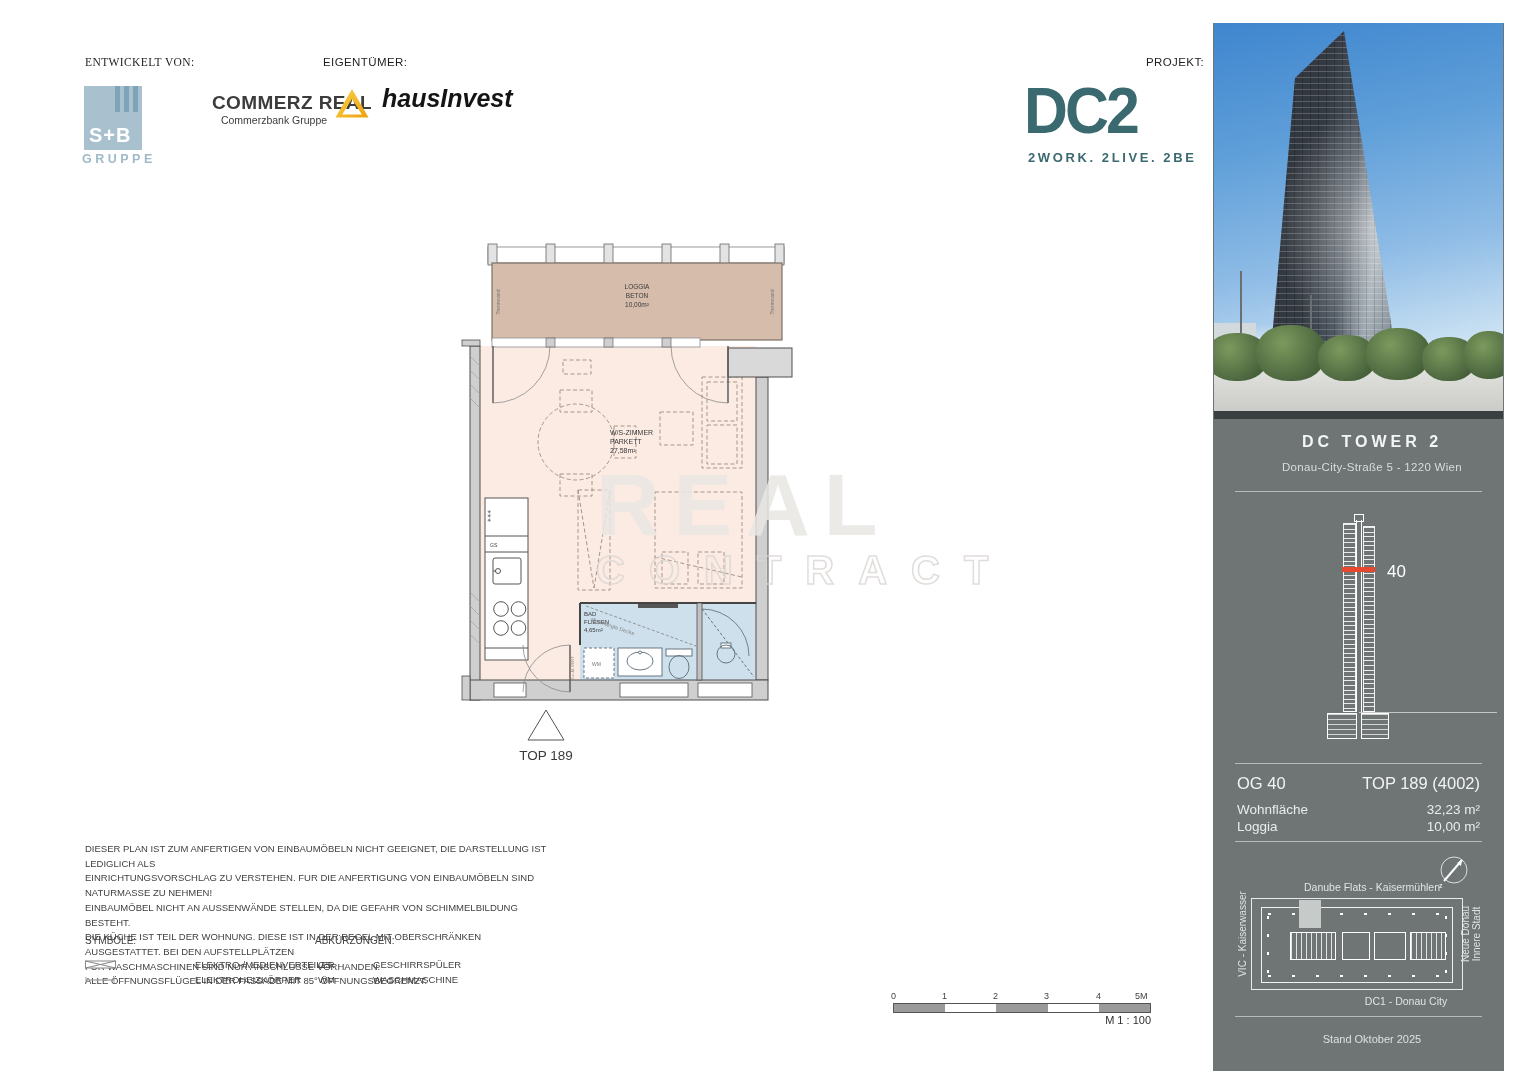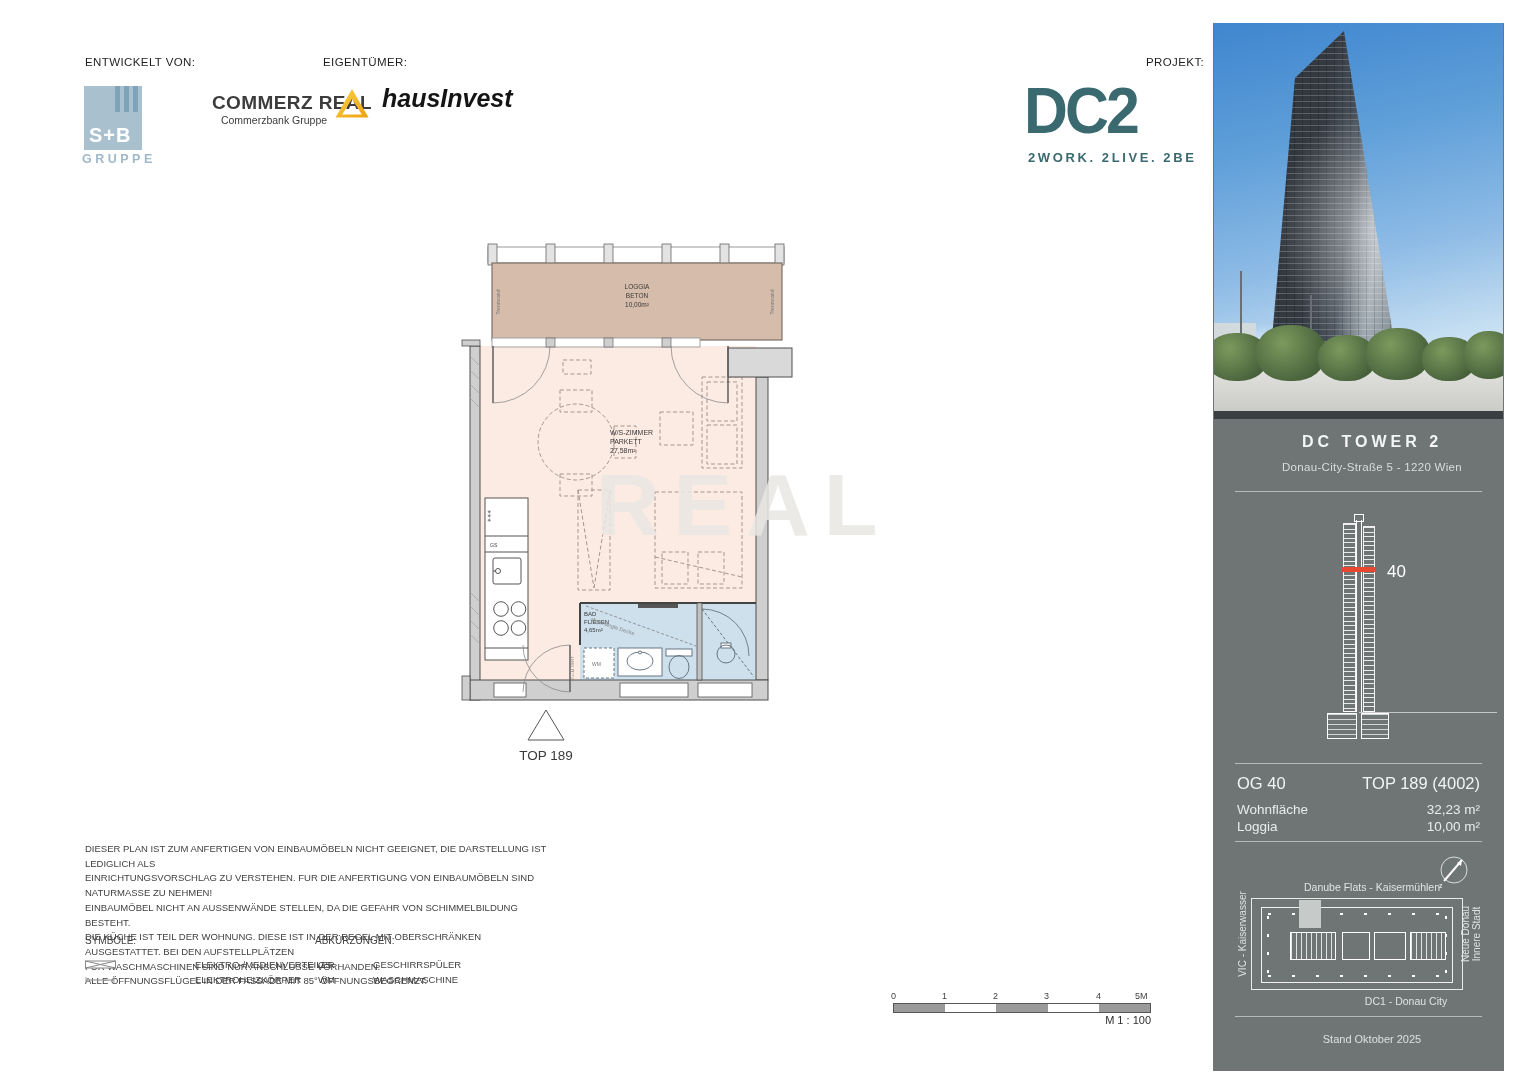--- a/index.html
+++ b/index.html
@@ -2,21 +2,21 @@
 <html><head>
 <meta charset="utf-8">
 <style>
   html,body{margin:0;padding:0;background:#888;}
   #page{position:relative;width:1528px;height:1080px;background:#ffffff;overflow:hidden;
         font-family:"Liberation Sans",sans-serif;color:#2e2e2e;}
   .abs{position:absolute;}
 
   
   .hdr-label{font-size:11.5px;letter-spacing:.4px;color:#1f1f1f;}
-  #lbl-dev{left:85px;top:56px;}
+  #lbl-dev{left:85px;top:56px;font-family:Liberation Serif, serif;}
   #lbl-own{left:323px;top:56px;text-align:center;}
   #lbl-proj{left:1110px;top:56px;padding-left:36px;}
 
   #sb-logo{left:84px;top:86px;width:58px;height:64px;background:#A9C1CF;}
   #sb-logo .bar{position:absolute;top:0;width:5px;height:26px;background:#7FA3B8;}
   #sb-name{position:absolute;left:5px;bottom:3px;font-size:20px;font-weight:800;color:#fff;letter-spacing:1px;}
   #sb-sub{left:82px;top:152px;font-size:12.5px;font-weight:700;letter-spacing:3.5px;color:#9FB9C9;}
 
   #commerz-name{left:212px;top:92px;font-size:19px;font-weight:800;color:#3c3c3c;letter-spacing:.4px;}
   #commerz-sub{left:216px;top:114px;width:116px;text-align:center;font-size:10.5px;color:#3c3c3c;}
@@ -290,20 +290,21 @@
 
       <g>
         <path d="M 86 470 L 104 500 L 68 500 Z" fill="#fff" stroke="#555" stroke-width="1"></path>
         <text x="86" y="520" font-size="13.5" text-anchor="middle" fill="#3a3a3a">TOP 189</text>
       </g>
     </svg>
   </div>
 
   <div class="abs" id="watermark">
     <div id="wm1">REAL</div>
+    <div id="wm2">CONTRACT</div>
   </div>
 
   <div class="abs" id="disclaimer">DIESER PLAN IST ZUM ANFERTIGEN VON EINBAUMÖBELN NICHT GEEIGNET, DIE DARSTELLUNG IST LEDIGLICH ALS
 EINRICHTUNGSVORSCHLAG ZU VERSTEHEN. FUR DIE ANFERTIGUNG VON EINBAUMÖBELN SIND NATURMASSE ZU NEHMEN!
 EINBAUMÖBEL NICHT AN AUSSENWÄNDE STELLEN, DA DIE GEFAHR VON SCHIMMELBILDUNG BESTEHT.
 DIE KÜCHE IST TEIL DER WOHNUNG. DIESE IST IN DER REGEL MIT OBERSCHRÄNKEN AUSGESTATTET. BEI DEN AUFSTELLPLÄTZEN
 FÜR WASCHMASCHINEN SIND NUR ANSCHLUSSE VORHANDEN.
 ALLE ÖFFNUNGSFLÜGEL IN DER FASSADE MIT 85° ÖFFNUNGSBEGRENZT.</div>
 
   <div class="abs legend-title" id="sym-title">SYMBOLE:</div>

